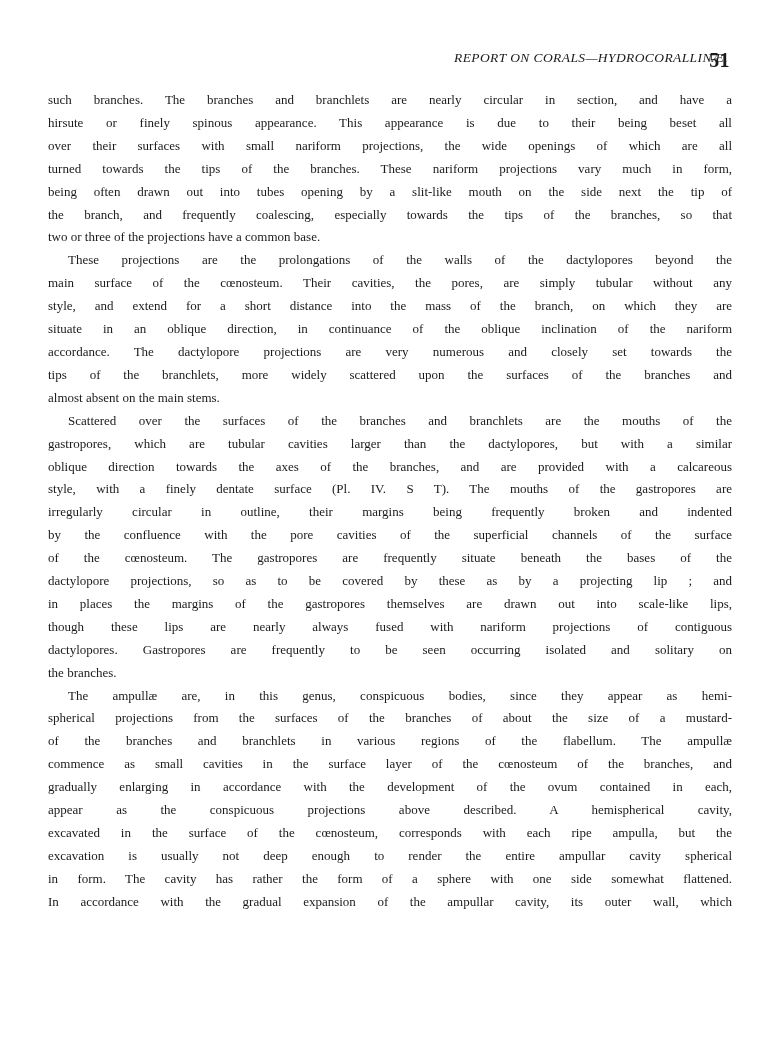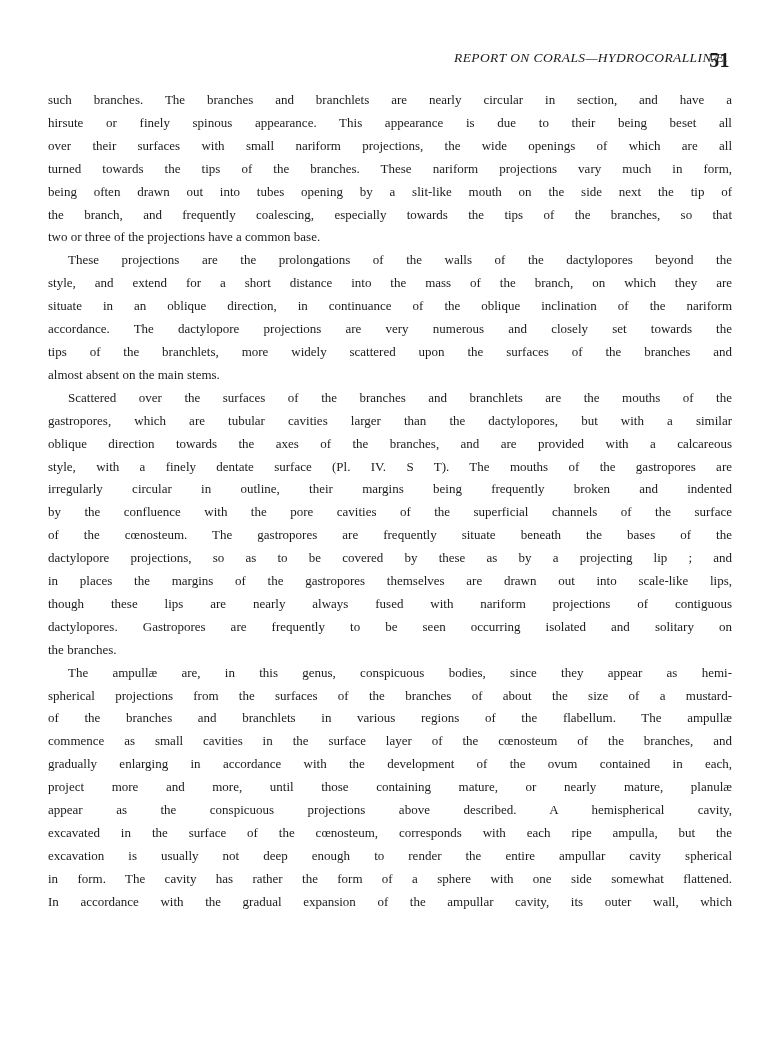--- a/index.html
+++ b/index.html
@@ -83,20 +83,21 @@
         <span class="line">such branches.  The branches and branchlets are nearly circular in section, and have a</span>
         <span class="line">hirsute or finely spinous appearance.  This appearance is due to their being beset all</span>
         <span class="line">over their surfaces with small nariform projections, the wide openings of which are all</span>
         <span class="line">turned towards the tips of the branches.  These nariform projections vary much in form,</span>
         <span class="line">being often drawn out into tubes opening by a slit-like mouth on the side next the tip of</span>
         <span class="line">the branch, and frequently coalescing, especially towards the tips of the branches, so that</span>
         <span class="line last">two or three of the projections have a common base.</span>
       </div>
       <div>
         <span class="line indent">These projections are the prolongations of the walls of the dactylopores beyond the</span>
+        <span class="line">main surface of the cœnosteum.  Their cavities, the pores, are simply tubular without any</span>
         <span class="line">style, and extend for a short distance into the mass of the branch, on which they are</span>
         <span class="line">situate in an oblique direction, in continuance of the oblique inclination of the nariform</span>
         <span class="line">accordance.  The dactylopore projections are very numerous and closely set towards the</span>
         <span class="line">tips of the branchlets, more widely scattered upon the surfaces of the branches and</span>
         <span class="line last">almost absent on the main stems.</span>
       </div>
       <div>
         <span class="line indent">Scattered over the surfaces of the branches and branchlets are the mouths of the</span>
         <span class="line">gastropores, which are tubular cavities larger than the dactylopores, but with a similar</span>
         <span class="line">oblique direction towards the axes of the branches, and are provided with a calcareous</span>
@@ -109,21 +110,20 @@
         <span class="line">though these lips are nearly always fused with nariform projections of contiguous</span>
         <span class="line">dactylopores.  Gastropores are frequently to be seen occurring isolated and solitary on</span>
         <span class="line last">the branches.</span>
       </div>
       <div>
         <span class="line indent">The ampullæ are, in this genus, conspicuous bodies, since they appear as hemi-</span>
         <span class="line">spherical projections from the surfaces of the branches of about the size of a mustard-</span>
         <span class="line">of the branches and branchlets in various regions of the flabellum.  The ampullæ</span>
         <span class="line">commence as small cavities in the surface layer of the cœnosteum of the branches, and</span>
         <span class="line">gradually enlarging in accordance with the development of the ovum contained in each,</span>
-        <span class="line">project more and more, until those containing mature, or nearly mature, planulæ</span>
         <span class="line">appear as the conspicuous projections above described.  A hemispherical cavity,</span>
         <span class="line">excavated in the surface of the cœnosteum, corresponds with each ripe ampulla, but the</span>
         <span class="line">excavation is usually not deep enough to render the entire ampullar cavity spherical</span>
         <span class="line">in form.  The cavity has rather the form of a sphere with one side somewhat flattened.</span>
         <span class="line">In accordance with the gradual expansion of the ampullar cavity, its outer wall, which</span>
       </div>
     </div>
 </div>
 
 </body></html>

